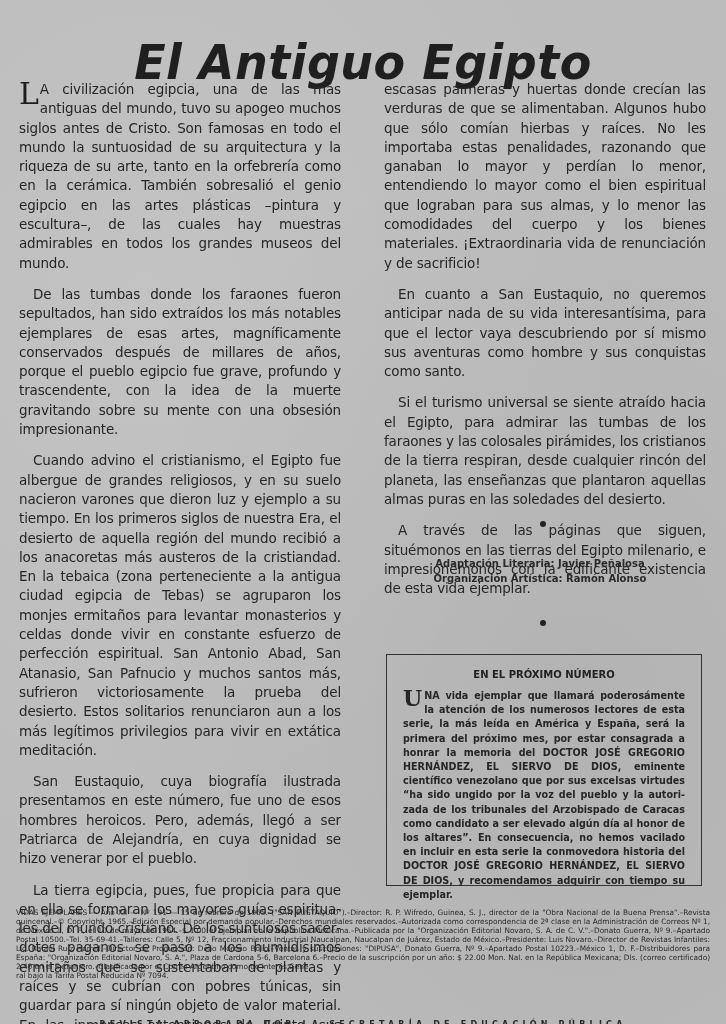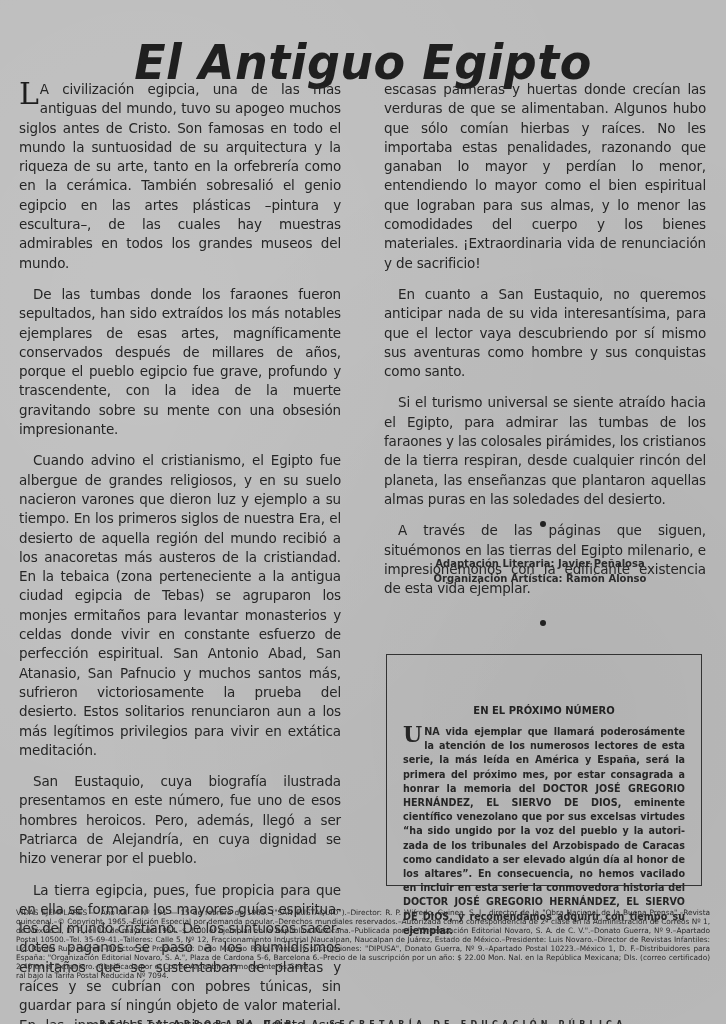--- a/index.html
+++ b/index.html
@@ -46,21 +46,21 @@
     text-align: center; font-size: 10px; font-weight: bold;
     line-height: 15px; color: #2a2a2a;
   }
   .next-box {
     position: absolute; left: 386px; top: 654px; width: 316px; height: 232px;
     border: 1.5px solid #333; box-sizing: border-box;
     padding: 14px 16px 0 16px;
   }
   .next-title {
     text-align: center; font-weight: bold; font-size: 10px;
-    color: #222; margin-bottom: 9px; margin-top: 36px;
+    color: #222; margin-bottom: 9px;
   }
   .next-text {
     font-size: 9.6px; font-weight: bold; line-height: 14.2px;
     text-align: justify; color: #262626;
   }
   .next-text .dropcap2 {
     font-family: "DejaVu Serif", serif;
     font-size: 22px; line-height: 16px; float: left; margin: 1px 2px 0 0;
   }
   .imprint {

